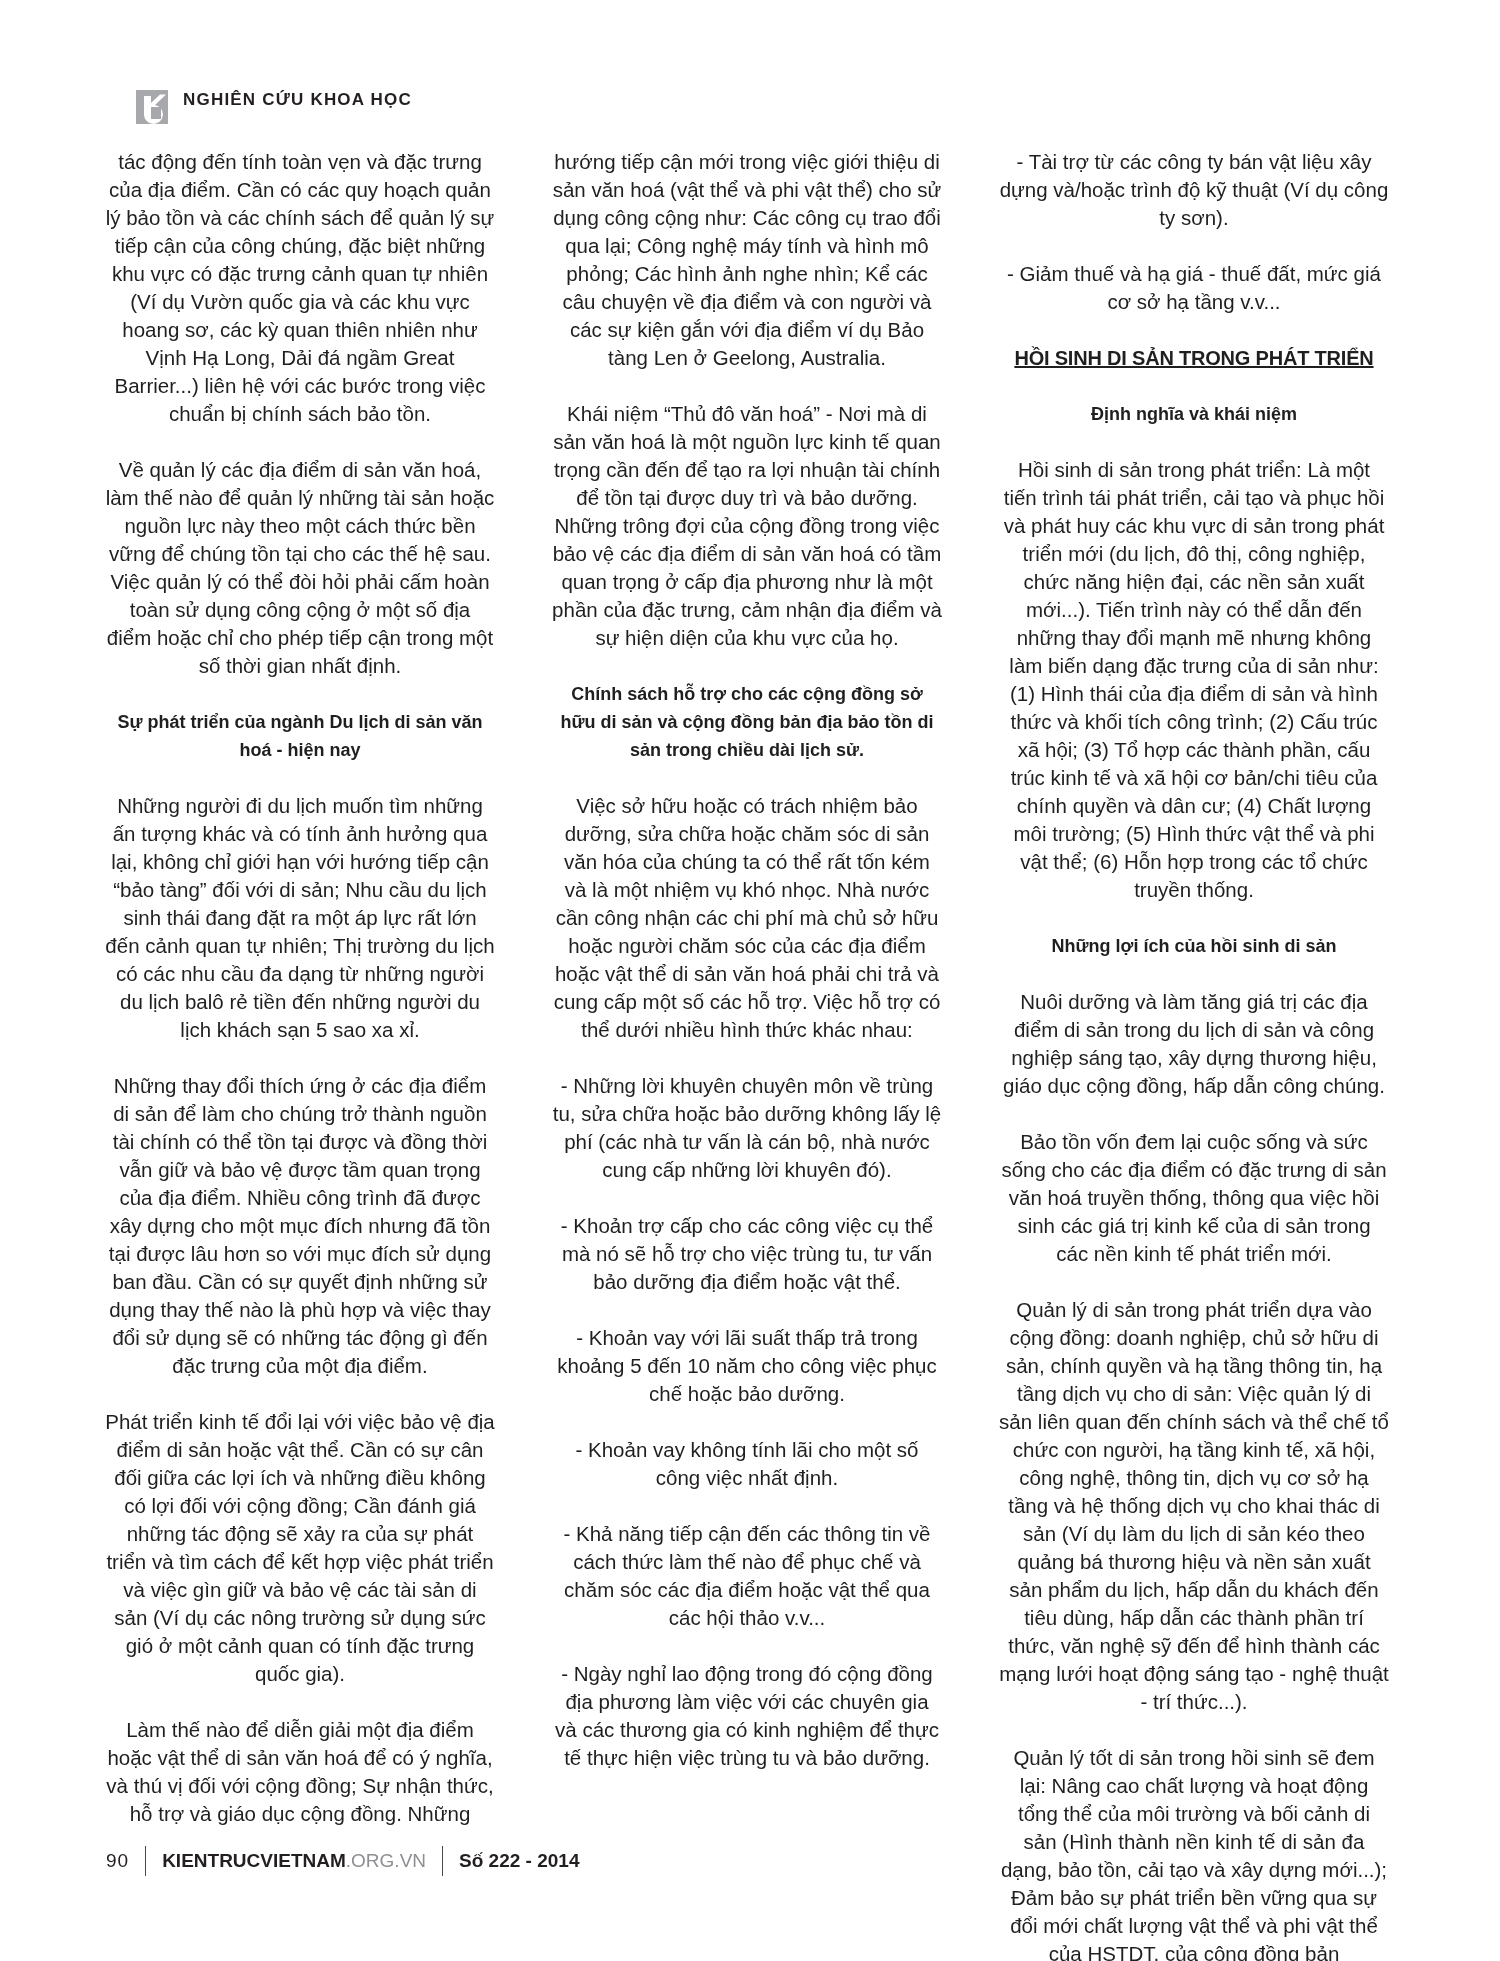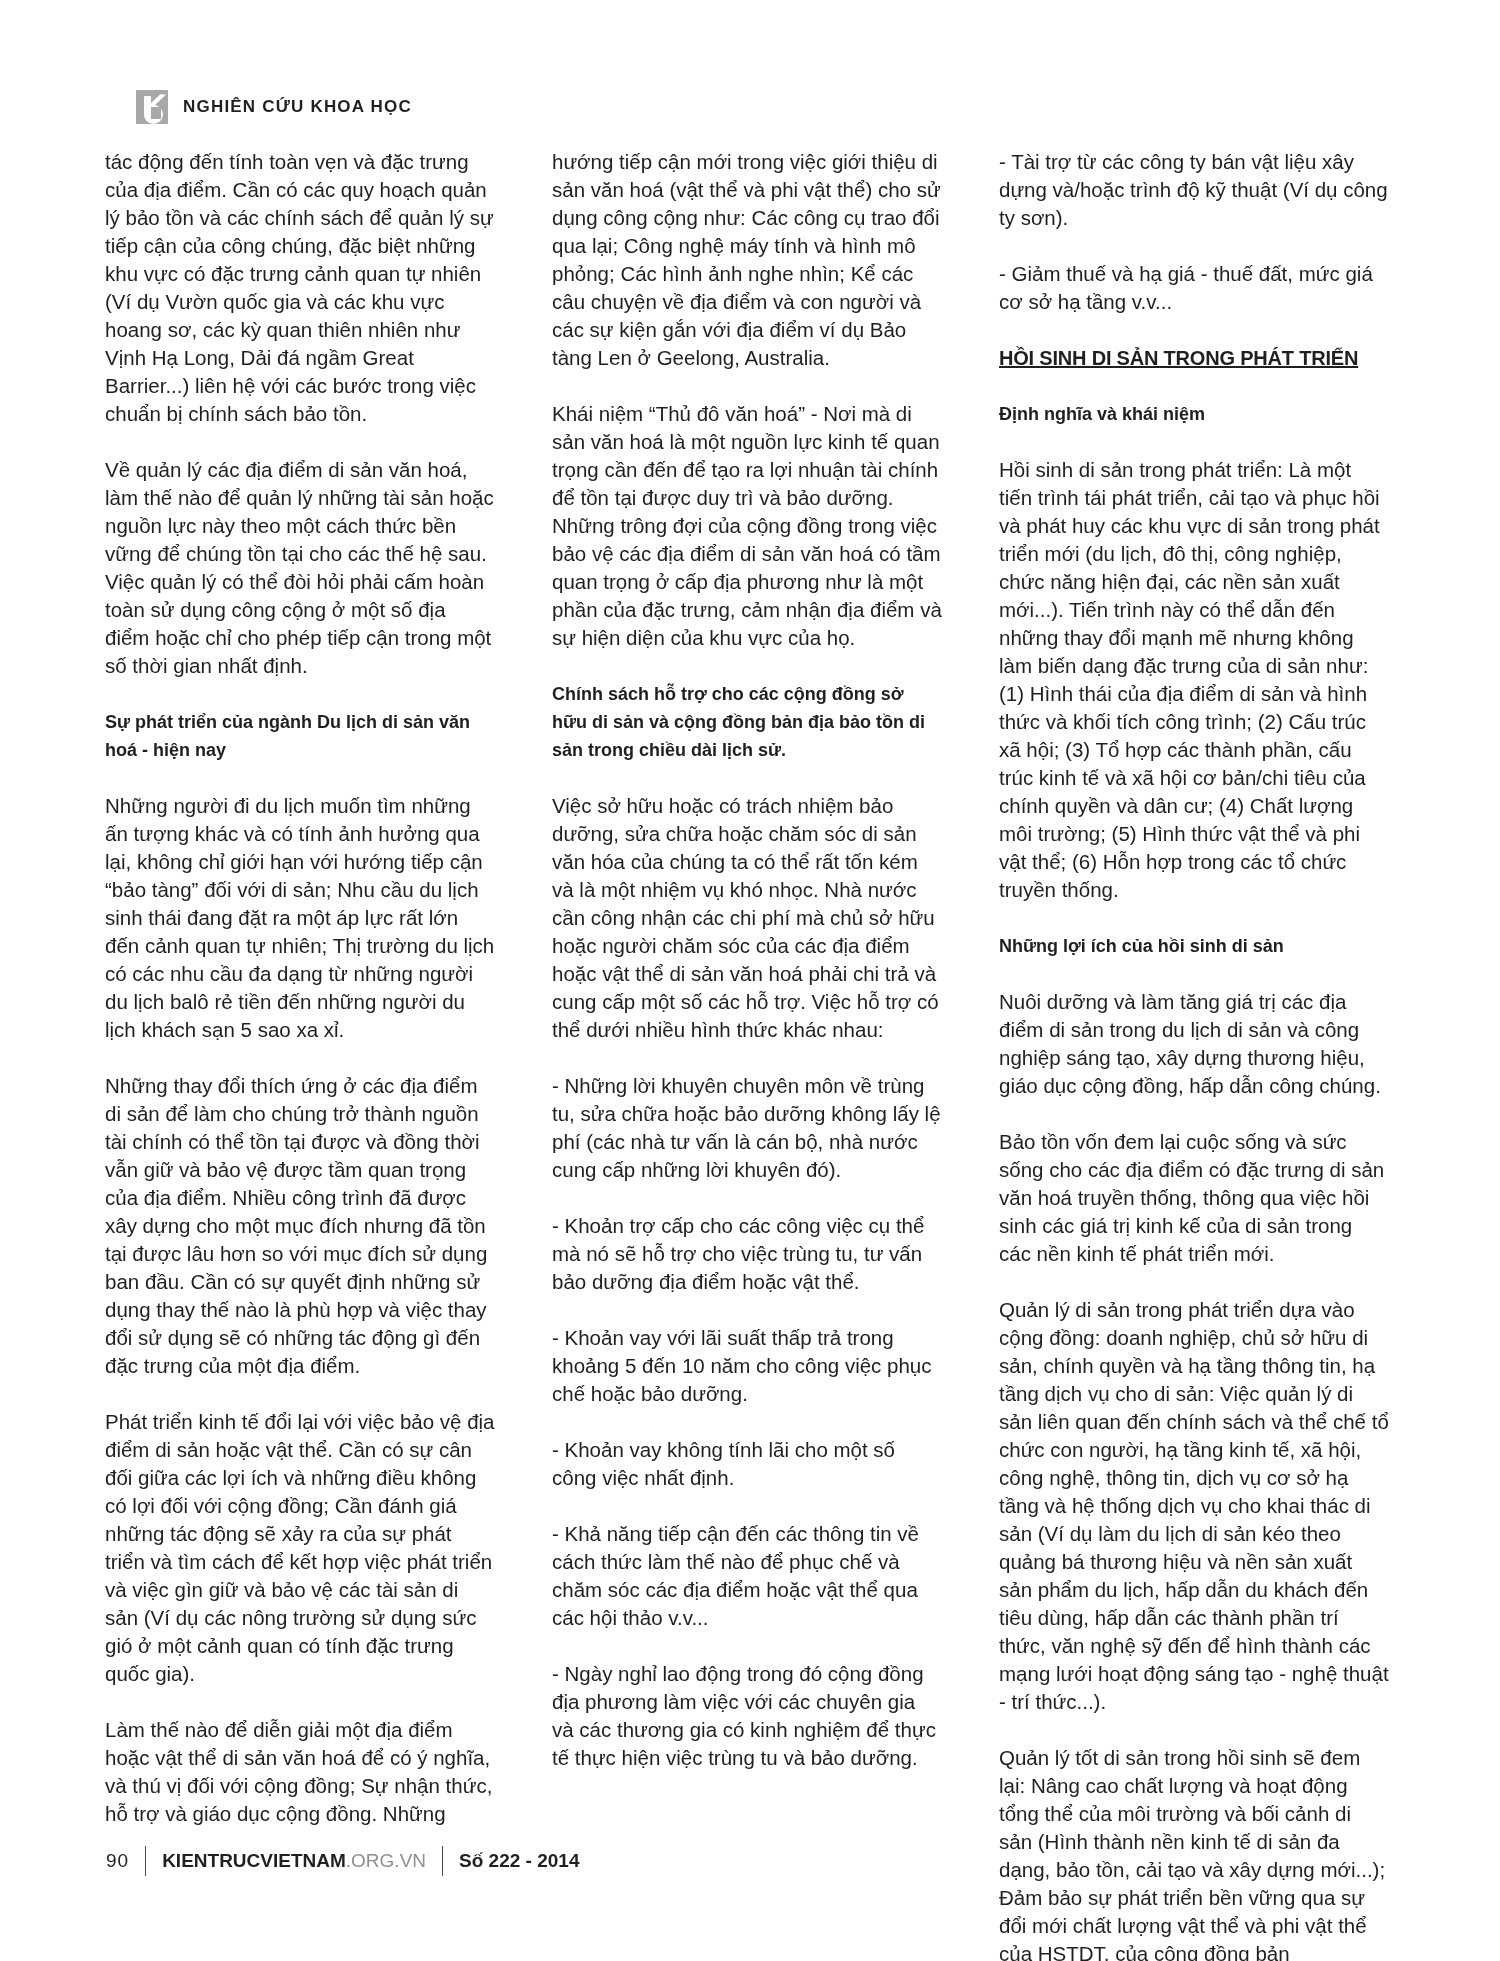--- a/index.html
+++ b/index.html
@@ -4,28 +4,28 @@
 <style>
   html,body{margin:0;padding:0;}
   body{
     width:1500px;height:1961px;background:#ffffff;
     font-family:"Liberation Sans","DejaVu Sans",sans-serif;
     color:#1f1f1f;
   }
   .page{position:relative;width:1500px;height:1961px;overflow:hidden;background:#fff;}
 
   
-  .header{position:absolute;top:90px;left:104px;display:flex;align-items:center;gap:15px;padding-left:32px;}
+  .header{position:absolute;top:90px;left:104px;display:flex;align-items:flex-start;gap:15px;padding-left:32px;}
   .logo{width:32px;height:34px;display:block;}
   .section-label{font-weight:bold;font-size:17px;letter-spacing:1.2px;color:#231f20;}
 
   
   .columns{position:absolute;top:148px;left:105px;display:flex;gap:57px;}
   .col{width:390px;font-size:20.5px;line-height:28px;text-align:left;}
-  .col p,.col h2,.col h3{margin:0 0 28px 0;}
+  .col p,.col h2,.col h3{margin:0 0 28px 0;text-align:center;}
   .body{font-weight:normal;}
   .heading-italic{font-weight:bold;font-size:18px;line-height:28px;}
   .heading-caps{font-weight:bold;font-size:20px;line-height:28px;letter-spacing:-0.2px;margin-top:4px;text-decoration:underline;}
 
   
   .footer{position:absolute;top:1846px;left:106px;display:flex;align-items:center;font-size:19px;color:#231f20;}
   .footer .pagenum{font-weight:normal;letter-spacing:1px;}
   .footer .vdiv{width:1px;height:30px;background:#4a4a4a;margin:0 16px;}
   .footer .site-bold{font-weight:bold;}
   .footer .site-light{font-weight:normal;color:#8d8f92;}

